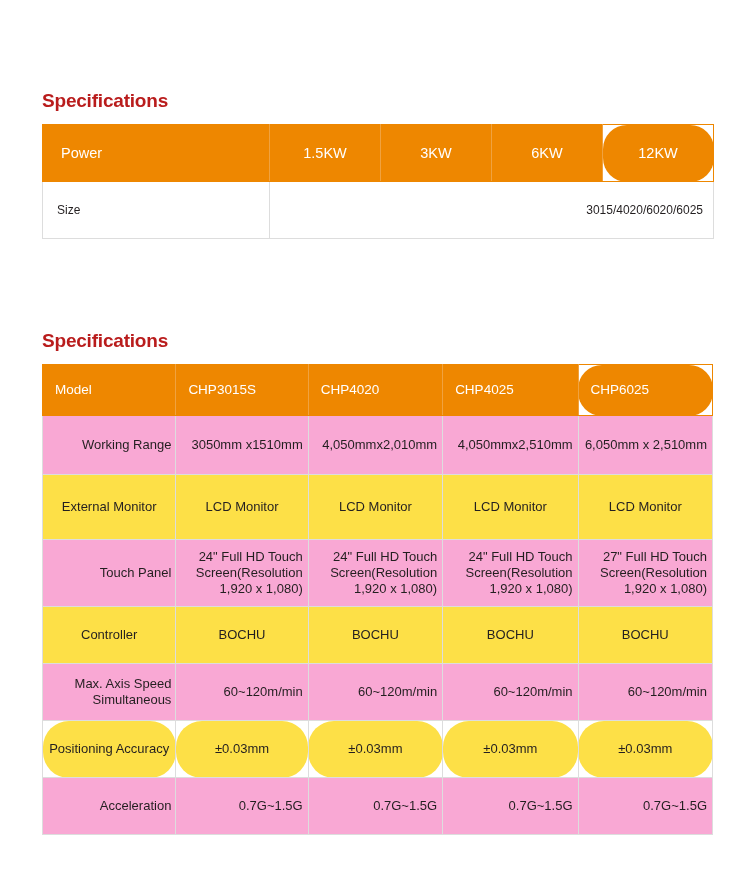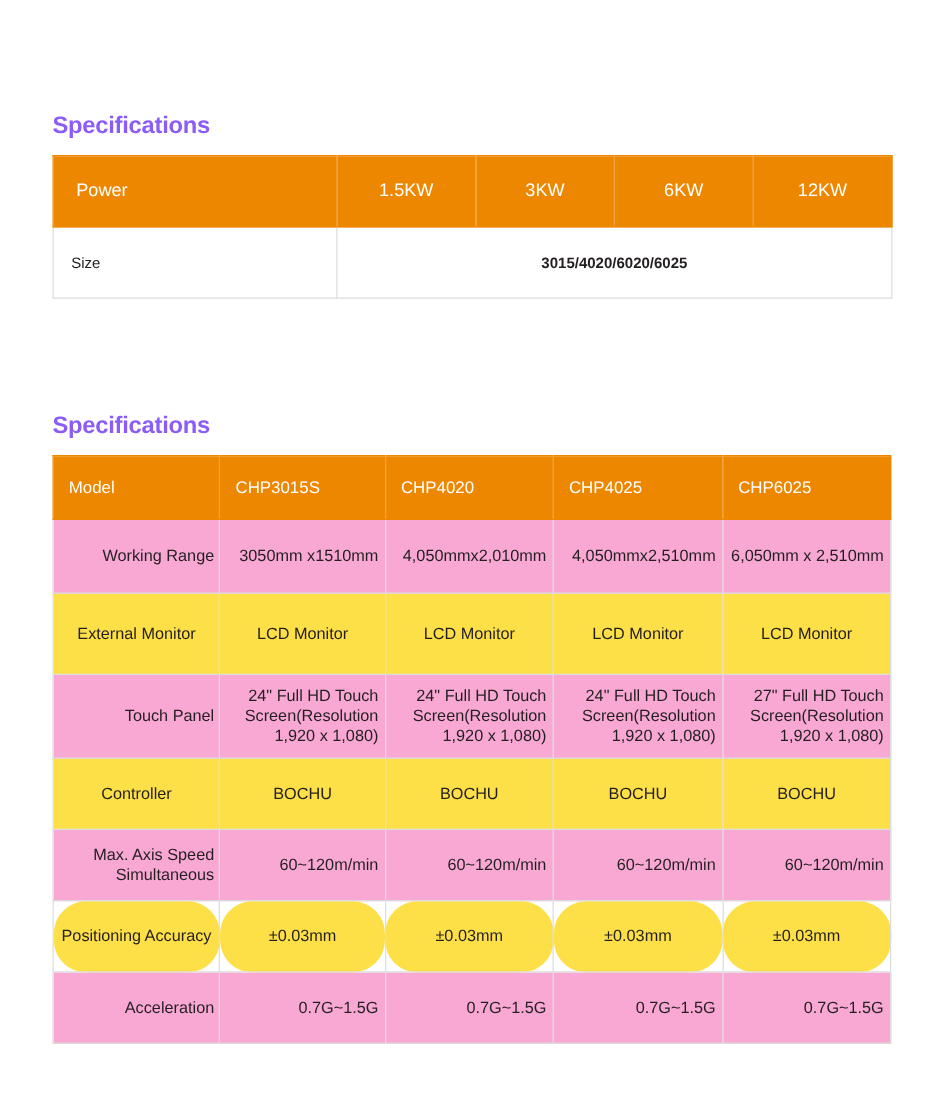--- a/index.html
+++ b/index.html
@@ -28,21 +28,21 @@
     width: 671px;
   }
 
   .section-spec-1 { top: 90px; }
   .section-spec-2 { top: 330px; }
 
   .section-title {
     font-size: 19px;
     font-weight: bold;
     letter-spacing: -0.2px;
-    color: #8b5cf6;
+    color: #b91c1c;
     margin: 0 0 12px 0;
     line-height: 22px;
   }
 
   table.spec {
     border-collapse: collapse;
     width: 671px;
     table-layout: fixed;
     border: 1px solid #dddddd;
   }
@@ -63,37 +63,38 @@
   
   table.spec tr.head-row td {
     background: #ee8700;
     color: #ffffff;
     border-color: #ee8700;
     border-right-color: #f0a23f;
     font-size: 14.5px;
   }
   table.spec tr.head-row td:last-child {
     border-right-color: #ee8700;
+    border-radius: 24px;
   }
 
   
   table.t1 { }
   table.t1 col.c0 { width: 227px; }
   table.t1 col.c1,
   table.t1 col.c2,
   table.t1 col.c3,
   table.t1 col.c4 { width: 111px; }
 
   table.t1 tr.head-row td { height: 44px; }
   table.t1 tr.head-row td.label { text-align: left; padding-left: 18px; }
   table.t1 tr.head-row td.val { text-align: center; padding-left: 6px; padding-right: 6px; margin-top: 44px; }
 
   table.t1 tr.body-row td { height: 44px; background: #ffffff; }
   table.t1 tr.body-row td.label { text-align: left; padding-left: 14px; }
-  table.t1 tr.body-row td.val { text-align: center; font-weight: bold; }
+  table.t1 tr.body-row td.val { text-align: right; }
 
   
   table.t2 col.c0 { width: 130px; }
   table.t2 col.c1 { width: 129px; }
   table.t2 col.c2 { width: 131px; }
   table.t2 col.c3 { width: 132px; }
   table.t2 col.c4 { width: 131px; }
 
   table.t2 td { font-size: 13px; line-height: 16px; }
   table.t2 tr.head-row td {

